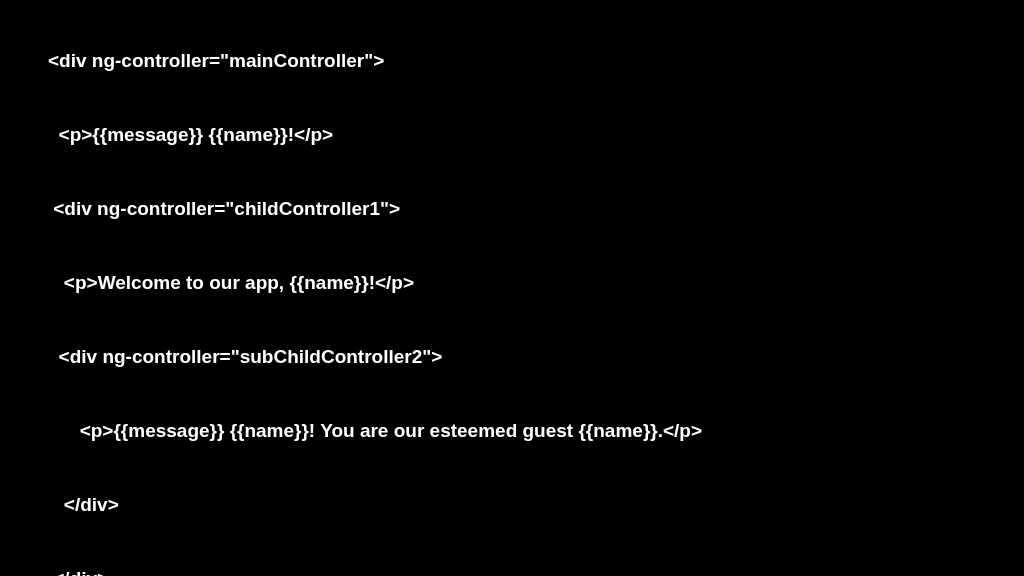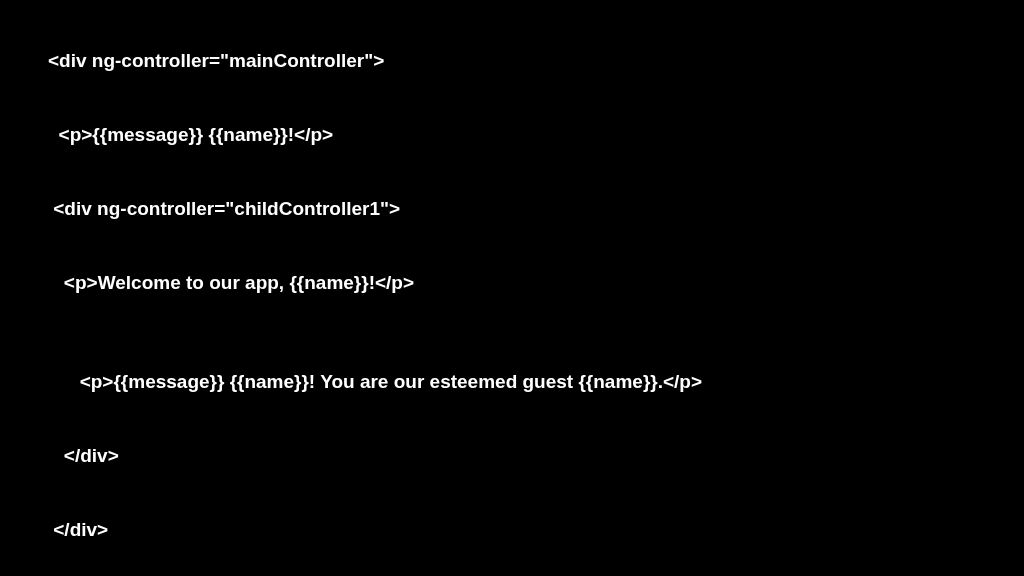--- a/index.html
+++ b/index.html
@@ -34,20 +34,21 @@
 
 <div class="code-block">
 <span class="line">&lt;div ng-controller="mainController"&gt;</span>
 <span class="blank"></span>
 <span class="line">  &lt;p&gt;{{message}} {{name}}!&lt;/p&gt;</span>
 <span class="blank"></span>
 <span class="line"> &lt;div ng-controller="childController1"&gt;</span>
 <span class="blank"></span>
 <span class="line">   &lt;p&gt;Welcome to our app, {{name}}!&lt;/p&gt;</span>
 <span class="blank"></span>
+<span class="line">  &lt;div ng-controller="subChildController2"&gt;</span>
 <span class="blank"></span>
 <span class="line">      &lt;p&gt;{{message}} {{name}}! You are our esteemed guest {{name}}.&lt;/p&gt;</span>
 <span class="blank"></span>
 <span class="line">   &lt;/div&gt;</span>
 <span class="blank"></span>
 <span class="line"> &lt;/div&gt;</span>
 
 </div>
 
 </body></html>

